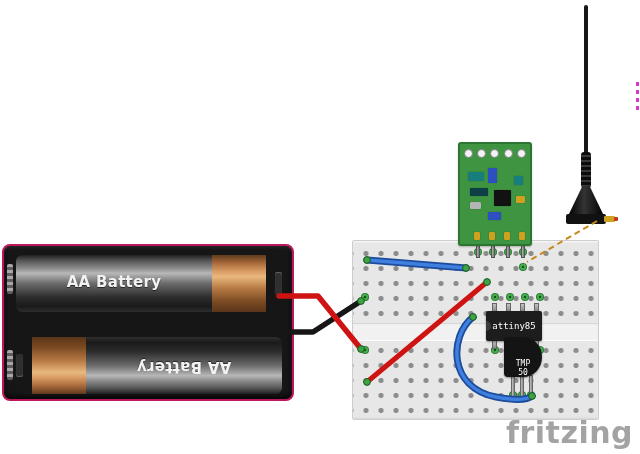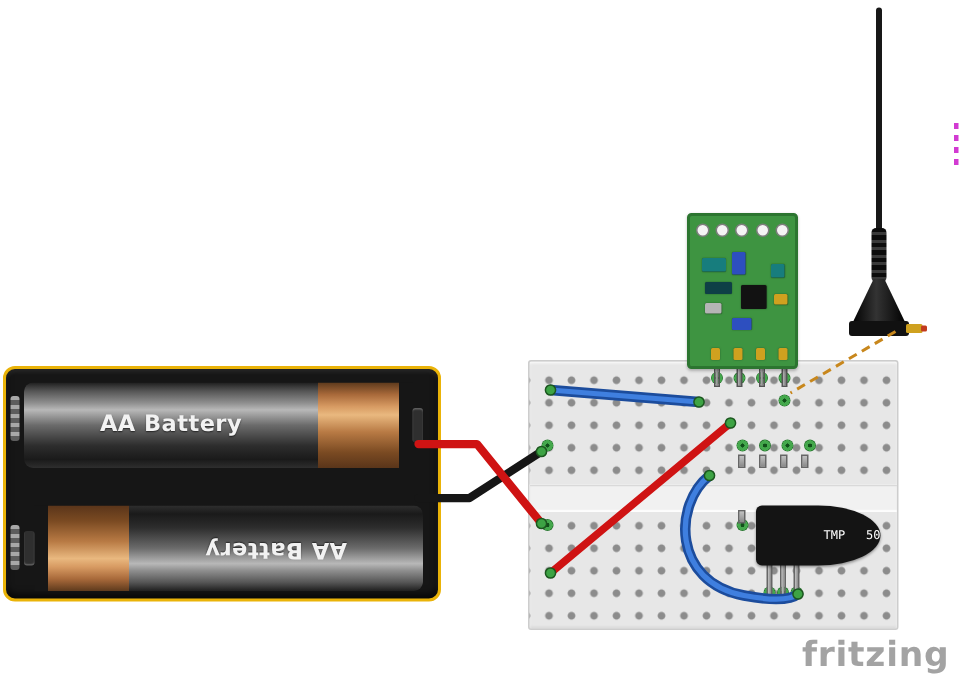--- a/index.html
+++ b/index.html
@@ -15,21 +15,21 @@
     background-size:15px 15px;background-position:5.5px 0;}
   .holes-top{top:5px;height:76px;}
   .holes-bottom{top:102px;height:74px;}
   .groove{position:absolute;left:0;top:82px;width:100%;height:18px;background:#f1f1f1;
     box-shadow:inset 0 1px 1px rgba(0,0,0,.12), inset 0 -1px 1px rgba(255,255,255,.95);}
   .green-hole{position:absolute;width:8px;height:8px;margin:-4px 0 0 -4px;border-radius:50%;
     background:radial-gradient(circle,#11501a 0 1.3px,#44a84c 1.4px 3.4px,#2c7a33 3.5px);z-index:3;}
 
   
   .holder{position:absolute;left:2px;top:244px;width:292px;height:157px;background:#161616;
-    border:2px solid #eab308;border-radius:8px;z-index:5;box-sizing:border-box;
+    border:2px solid #be185d;border-radius:8px;z-index:5;box-sizing:border-box;
     box-shadow:inset 0 2px 3px rgba(255,255,255,.08), inset 0 -3px 5px rgba(0,0,0,.7);}
   .contact{position:absolute;width:6px;height:30px;border-radius:2px;
     background:repeating-linear-gradient(180deg,#a8a8a8 0 3px,#5d5d5d 3px 6px);}
   .battery{position:absolute;left:12px;width:266px;height:57px;border-radius:6px;overflow:hidden;}
   .battery--top{top:9px;}
   .battery--bottom{top:91px;transform:rotate(180deg);}
   .cell-body{position:absolute;left:0;top:0;width:196px;height:100%;
     background:linear-gradient(180deg,#1f1f1f 0%,#555 10%,#8f8f8f 24%,#b8b8b8 32%,#6b6b6b 50%,#2d2d2d 74%,#1a1a1a 90%,#2e2e2e 100%);
     border-radius:5px 0 0 5px;}
   .cell-copper{position:absolute;left:196px;top:0;width:54px;height:100%;
@@ -66,29 +66,29 @@
     border:1px solid #666;box-sizing:border-box;}
   .chip{position:absolute;left:486px;top:311px;width:56px;height:30px;background:#1d1d1d;border-radius:2px;
     z-index:10;display:flex;align-items:center;justify-content:center;box-shadow:0 1px 2px rgba(0,0,0,.4);}
   .chip-notch{position:absolute;left:0;top:10px;width:5px;height:10px;background:#3c3c3c;border-radius:0 5px 5px 0;}
   .chip-label{color:#fff;font-family:"DejaVu Sans Mono",monospace;font-size:9px;letter-spacing:0;}
 
   
   .tmp-leg{position:absolute;width:4px;height:22px;top:375px;z-index:9;
     background:linear-gradient(90deg,#c2c2c2,#8a8a8a);border:1px solid #666;box-sizing:border-box;}
   .tmp-body{position:absolute;left:504px;top:337px;width:38px;height:40px;background:#141414;z-index:10;
-    border-radius:4px 50% 50% 4px / 4px 50% 50% 4px;display:flex;
-    align-items:center;justify-content:space-between;box-shadow:0 1px 2px rgba(0,0,0,.4);padding-left:45px;}
+    border-radius:4px 50% 50% 4px / 4px 50% 50% 4px;display:flex;flex-direction:column;
+    align-items:center;justify-content:flex-end;box-shadow:0 1px 2px rgba(0,0,0,.4);}
   .tmp-line{color:#fff;font-family:"DejaVu Sans Mono",monospace;font-size:8px;line-height:1.15;}
 
   
   .wires{position:absolute;left:0;top:0;z-index:20;pointer-events:none;}
 
   
-  .watermark{position:absolute;right:7px;bottom:4px;font-size:23px;font-weight:700;color:#a3a3a3;
+  .watermark{position:absolute;right:7px;bottom:4px;font-size:30px;font-weight:700;color:#a3a3a3;
     letter-spacing:.5px;z-index:4;}
 </style>
 </head>
 <body>
 
 <div class="canvas">
 
   <div class="breadboard">
     <div class="holes holes-top"></div>
     <div class="groove"></div>
@@ -172,20 +172,24 @@
 
   <div class="chip-pin" style="left:492px;top:303px;"></div>
   <div class="chip-pin" style="left:506px;top:303px;"></div>
   <div class="chip-pin" style="left:520px;top:303px;"></div>
   <div class="chip-pin" style="left:534px;top:303px;"></div>
   <div class="chip-pin" style="left:492px;top:340px;"></div>
   <div class="chip-pin" style="left:506px;top:340px;"></div>
   <div class="chip-pin" style="left:520px;top:340px;"></div>
   <div class="chip-pin" style="left:534px;top:340px;"></div>
 
+  <div class="chip">
+    <div class="chip-notch"></div>
+    <span class="chip-label">attiny85</span>
+  </div>
 
   <div class="tmp-leg" style="left:511px;"></div>
   <div class="tmp-leg" style="left:520px;"></div>
   <div class="tmp-leg" style="left:529px;"></div>
   <div class="tmp-body">
     <span class="tmp-line">TMP</span>
     <span class="tmp-line">50</span>
   </div>
 
   <svg class="wires" width="640" height="454" viewBox="0 0 640 454">

